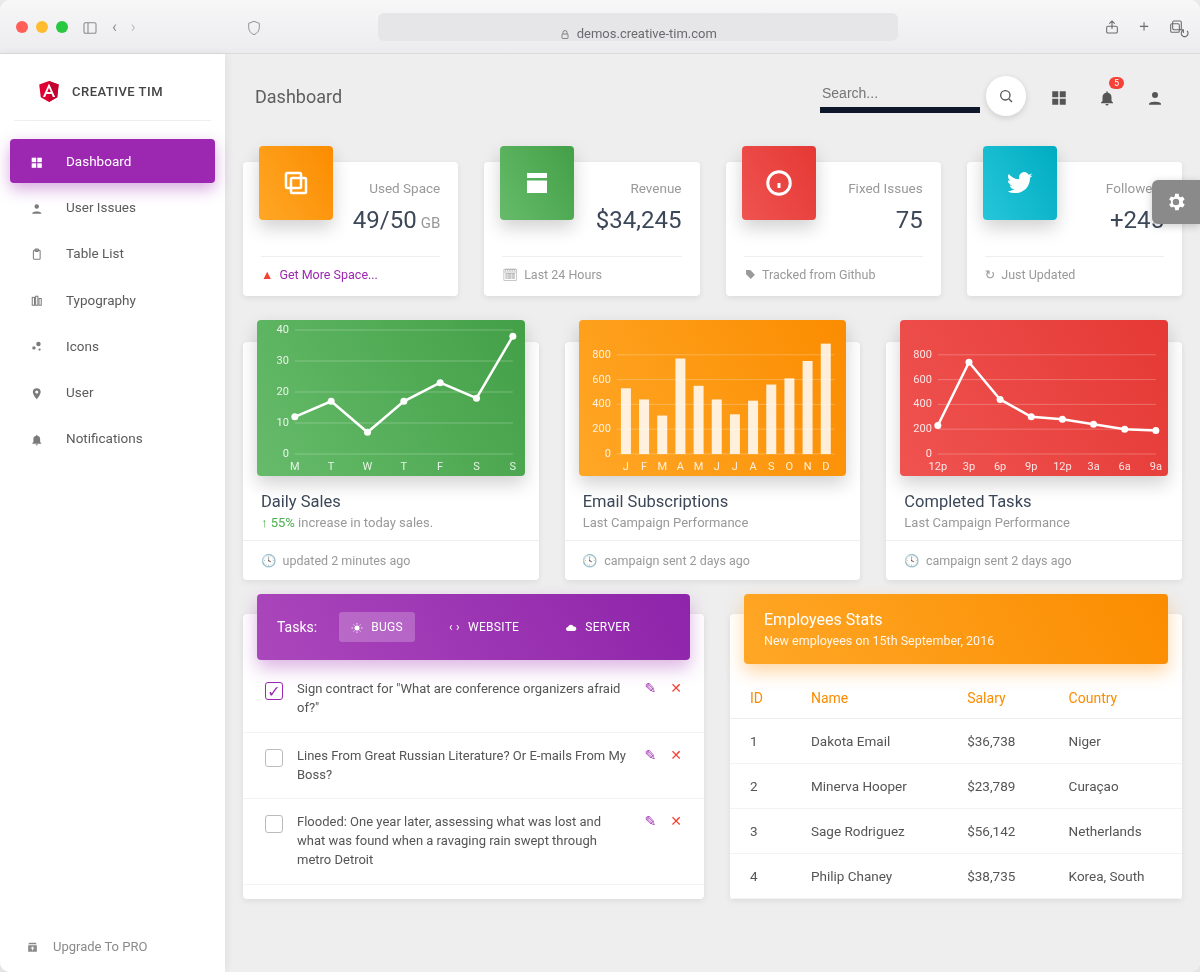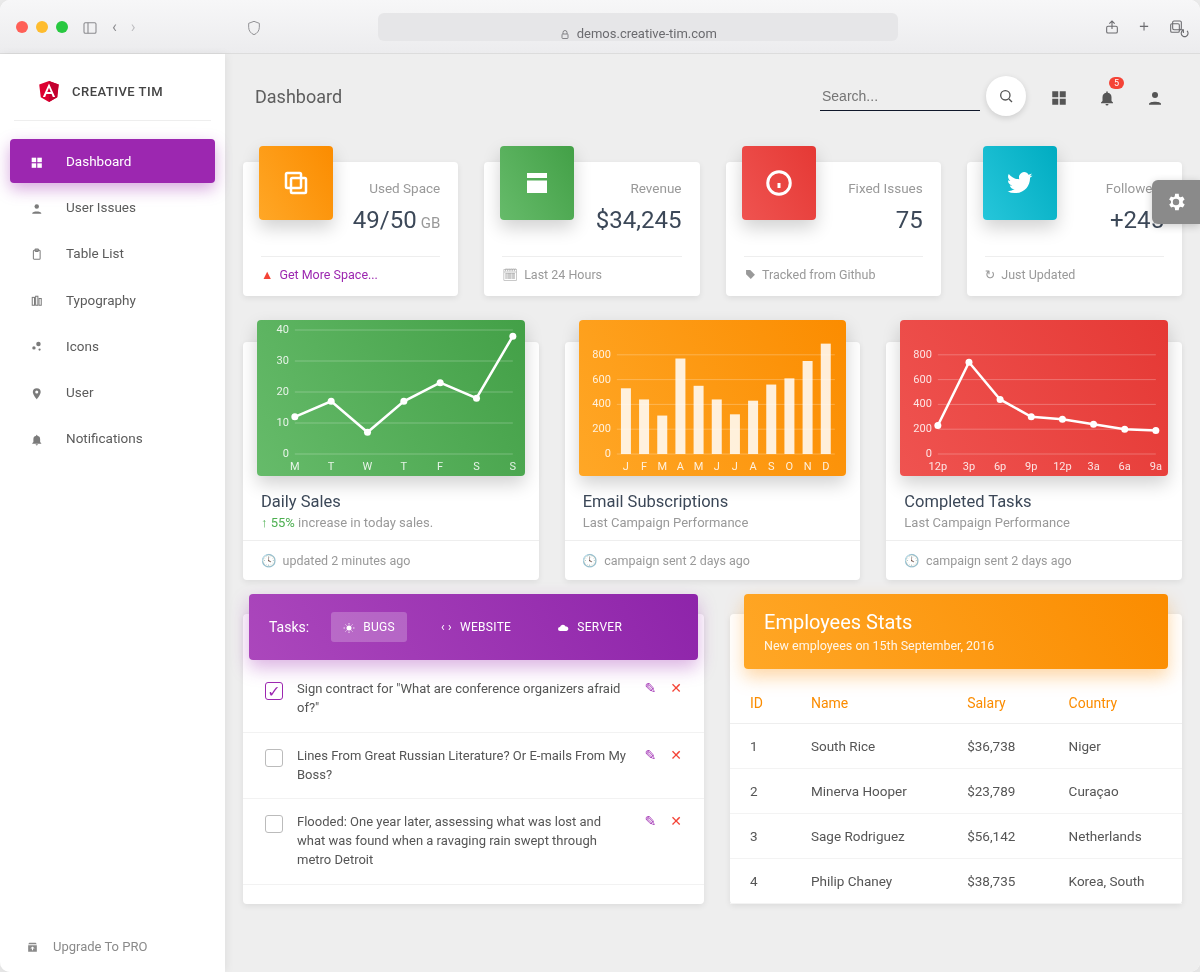--- a/index.html
+++ b/index.html
@@ -26,21 +26,21 @@
 .menu-item.active{ background:#9c27b0; color:#fff; box-shadow:0 6px 16px rgba(156,39,176,.4);}
 .menu-item .mi-icon{ width:22px; text-align:center; opacity:.8; }
 .menu-item.active .mi-icon{ opacity:1;}
 .upgrade { margin-top:auto; padding:18px 26px; display:flex; align-items:center; gap:14px; color:#8a8a8a; font-size:13px;}
 
 .main { flex:1; overflow:auto; position:relative;}
 .topbar { display:flex; align-items:center; padding:22px 30px 10px; gap:18px;}
 .page-title{ font-size:18px; color:#5e5e5e; font-weight:400;}
 .spacer{flex:1;}
 .search-wrap{ display:flex; align-items:center; }
-.search-input{ border:none; border-bottom:1px solid #0f172a; background:transparent; font-size:14px; padding:6px 2px; width:160px; color:#777; outline:none;}
+.search-input{ border:none; border-bottom:6px solid #0f172a; background:transparent; font-size:14px; padding:6px 2px; width:160px; color:#777; outline:none;}
 .search-btn{ width:40px; height:40px; border-radius:50%; background:#fff; box-shadow:0 2px 6px rgba(0,0,0,.14); display:flex; align-items:center; justify-content:center; color:#555; margin-left:6px; cursor:pointer;}
 .top-icn{ color:#555; font-size:18px; cursor:pointer; position:relative; padding:6px;}
 .badge{ position:absolute; top:-2px; right:-2px; background:#f44336; color:#fff; border-radius:10px; font-size:9px; padding:1px 5px; }
 
 .content { padding:10px 18px 30px; }
 .row{ display:flex; gap:26px; }
 
 
 .stat-card{ flex:1; background:#fff; border-radius:4px; box-shadow:0 2px 6px rgba(0,0,0,.08); position:relative; padding:18px 18px 14px; min-height:100px;}
 .stat-icon{ position:absolute; top:-16px; left:16px; width:74px; height:74px; border-radius:4px; display:flex; align-items:center; justify-content:center; color:#fff; font-size:30px; box-shadow:0 8px 18px rgba(0,0,0,.18);}
@@ -72,34 +72,34 @@
 svg .grid{ stroke:rgba(255,255,255,.25); stroke-width:1;}
 svg .series{ stroke:#fff; stroke-width:2.5; fill:none;}
 svg .pt{ fill:#fff;}
 svg .bar{ fill:rgba(255,255,255,.85);}
 
 
 .bottom-row{ margin-top:34px; gap:26px; }
 .tasks-card, .emp-card{ background:#fff; border-radius:4px; box-shadow:0 2px 6px rgba(0,0,0,.08);}
 .tasks-card{ flex:1.02; }
 .emp-card{ flex:1; }
-.tasks-header{ margin:-20px 6px 0; background:linear-gradient(60deg,#ab47bc,#8e24aa); border-radius:4px; padding:18px 20px; display:flex; align-items:center; gap:22px; color:#fff; box-shadow:0 8px 18px rgba(156,39,176,.35);}
+.tasks-header{ margin:-20px 14px 0; background:linear-gradient(60deg,#ab47bc,#8e24aa); border-radius:4px; padding:18px 20px; display:flex; align-items:center; gap:22px; color:#fff; box-shadow:0 8px 18px rgba(156,39,176,.35);}
 .tasks-header .lbl{font-size:14px;}
 .tab{ display:flex; align-items:center; gap:8px; padding:8px 12px; border-radius:3px; font-size:12px; letter-spacing:.3px; cursor:pointer;}
 .tab.active{ background:rgba(255,255,255,.22);}
 .task-list{ padding:6px 0;}
 .task{ display:flex; align-items:flex-start; gap:14px; padding:14px 22px; border-bottom:1px solid #f2f2f2;}
 .chk{ width:18px; height:18px; border:1.5px solid #bbb; border-radius:3px; flex-shrink:0; margin-top:2px; display:flex; align-items:center; justify-content:center; cursor:pointer;}
 .chk.checked{ border-color:#9c27b0; color:#9c27b0;}
 .task-text{ flex:1; color:#555; font-size:13px; line-height:1.45;}
 .task-actions{ display:flex; gap:14px; color:#9c27b0; font-size:14px;}
 .task-actions .del{color:#f44336;}
 
 .emp-header{ margin:-20px 14px 0; background:linear-gradient(60deg,#ffa726,#fb8c00); border-radius:4px; padding:16px 20px; color:#fff; box-shadow:0 8px 18px rgba(251,140,0,.35);}
-.emp-header h3{ font-size:20px; font-weight:400; margin-bottom:4px;}
+.emp-header h3{ font-size:16px; font-weight:400; margin-bottom:4px;}
 .emp-header p{ font-size:12.5px; opacity:.9;}
 table.emp{ width:100%; border-collapse:collapse; margin-top:14px;}
 table.emp th{ text-align:left; color:#fb8c00; font-weight:400; font-size:14px; padding:12px 20px; border-bottom:1px solid #eee;}
 table.emp td{ padding:14px 20px; color:#555; font-size:13.5px; border-bottom:1px solid #f3f3f3;}
 
 
 .settings-fab{ position:absolute; right:0; top:126px; width:48px; height:44px; background:#8a8a8a; border-radius:6px 0 0 6px; display:flex; align-items:center; justify-content:center; color:#fff; box-shadow:0 2px 8px rgba(0,0,0,.2); cursor:pointer;}
 
 
 .svg-i{width:1em;height:1em;display:inline-block;vertical-align:middle;}
@@ -507,21 +507,21 @@
                   <tr>
                 <th>ID</th>
                 <th>Name</th>
                 <th>Salary</th>
                 <th>Country</th>
               </tr>
                 </thead>
               <tbody id="emp-body">
                   <tr>
       <td>1</td>
-      <td>South Rice</td>
+      <td>Dakota Email</td>
       <td>$36,738</td>
       <td>Niger</td>
     </tr>
                   <tr>
       <td>2</td>
       <td>Minerva Hooper</td>
       <td>$23,789</td>
       <td>Curaçao</td>
     </tr>
                   <tr>

